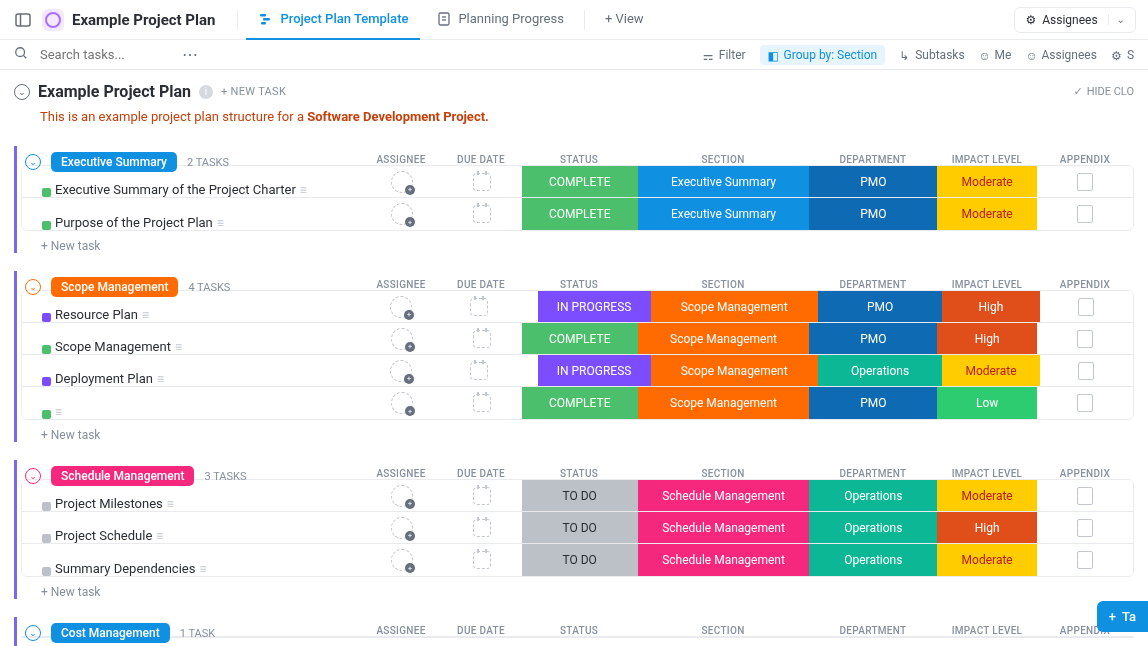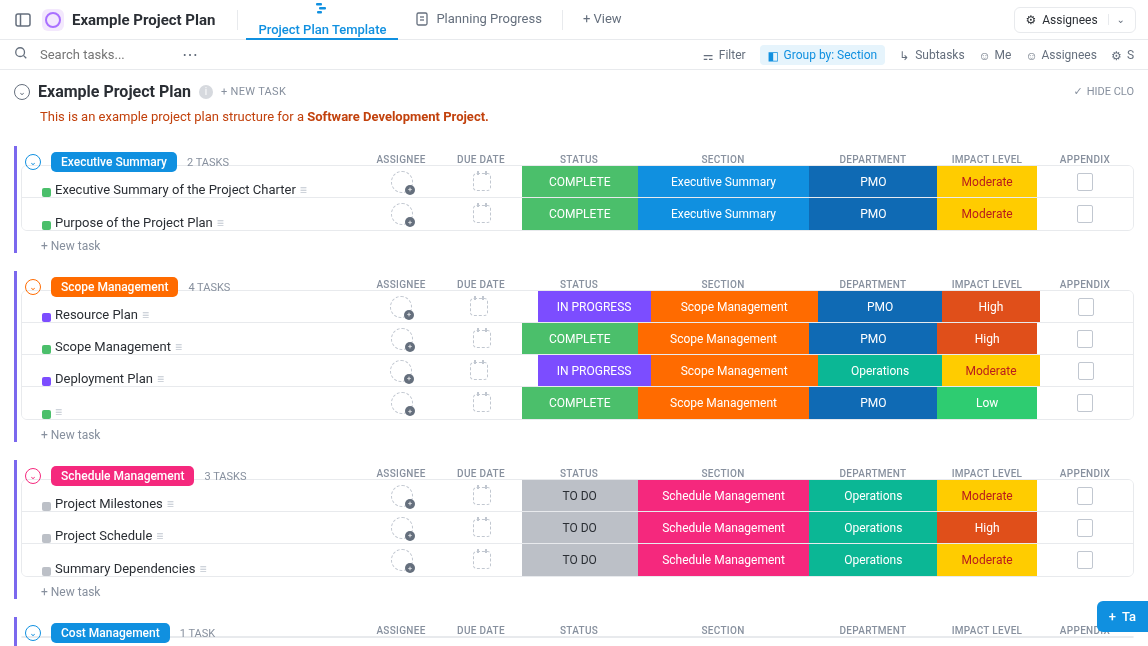--- a/index.html
+++ b/index.html
@@ -5,21 +5,21 @@
 * { margin:0; padding:0; box-sizing:border-box; font-family:-apple-system,BlinkMacSystemFont,"Segoe UI",Roboto,sans-serif; }
 body { width:1148px; height:646px; background:#fff; color:#2a2e34; font-size:13px; overflow:hidden; position:relative; }
 
 
 .topnav { display:flex; align-items:center; height:40px; border-bottom:1px solid #e8eaed; padding:0 12px; gap:4px; }
 .sidebar-toggle { width:22px; height:22px; display:flex; align-items:center; justify-content:center; color:#656f7d; cursor:pointer; }
 .project-badge { width:22px; height:22px; border-radius:6px; background:#f3e8fd; display:flex; align-items:center; justify-content:center; margin:0 4px; }
 .project-badge::before { content:""; width:12px; height:12px; border:2px solid #a970ff; border-radius:50%; }
 .project-title { font-size:15px; font-weight:700; margin-right:14px; }
 .tab { display:flex; align-items:center; gap:6px; padding:0 12px; height:40px; color:#656f7d; font-size:13px; cursor:pointer; border-bottom:2px solid transparent; }
-.tab.active { color:#1090e0; border-bottom-color:#1090e0; font-weight:500;flex-direction:column; }
+.tab.active { color:#1090e0; border-bottom-color:#1090e0; font-weight:500; }
 .tab-icon { width:16px; height:16px; display:inline-flex; align-items:center; justify-content:center; }
 .tab-icon svg { width:16px; height:16px; }
 .divider { width:1px; height:20px; background:#e8eaed; margin:0 4px; }
 .spacer { flex:1; }
 .automate-btn { display:flex; align-items:center; gap:6px; border:1px solid #e8eaed; border-radius:6px; padding:5px 10px; font-size:12px; color:#2a2e34; cursor:pointer; }
 .automate-chevron { border-left:1px solid #e8eaed; padding-left:8px; margin-left:4px; color:#656f7d; font-size:10px; }
 
 
 .toolbar { display:flex; align-items:center; height:30px; padding:0 14px; gap:12px; border-bottom:1px solid #e8eaed; }
 .search-icon { color:#656f7d; }

